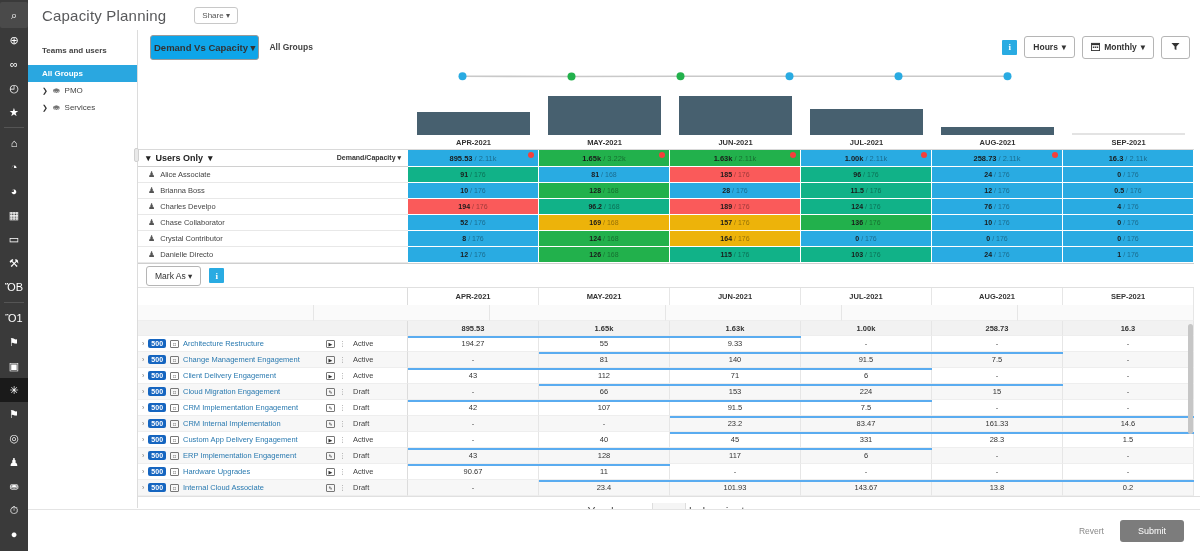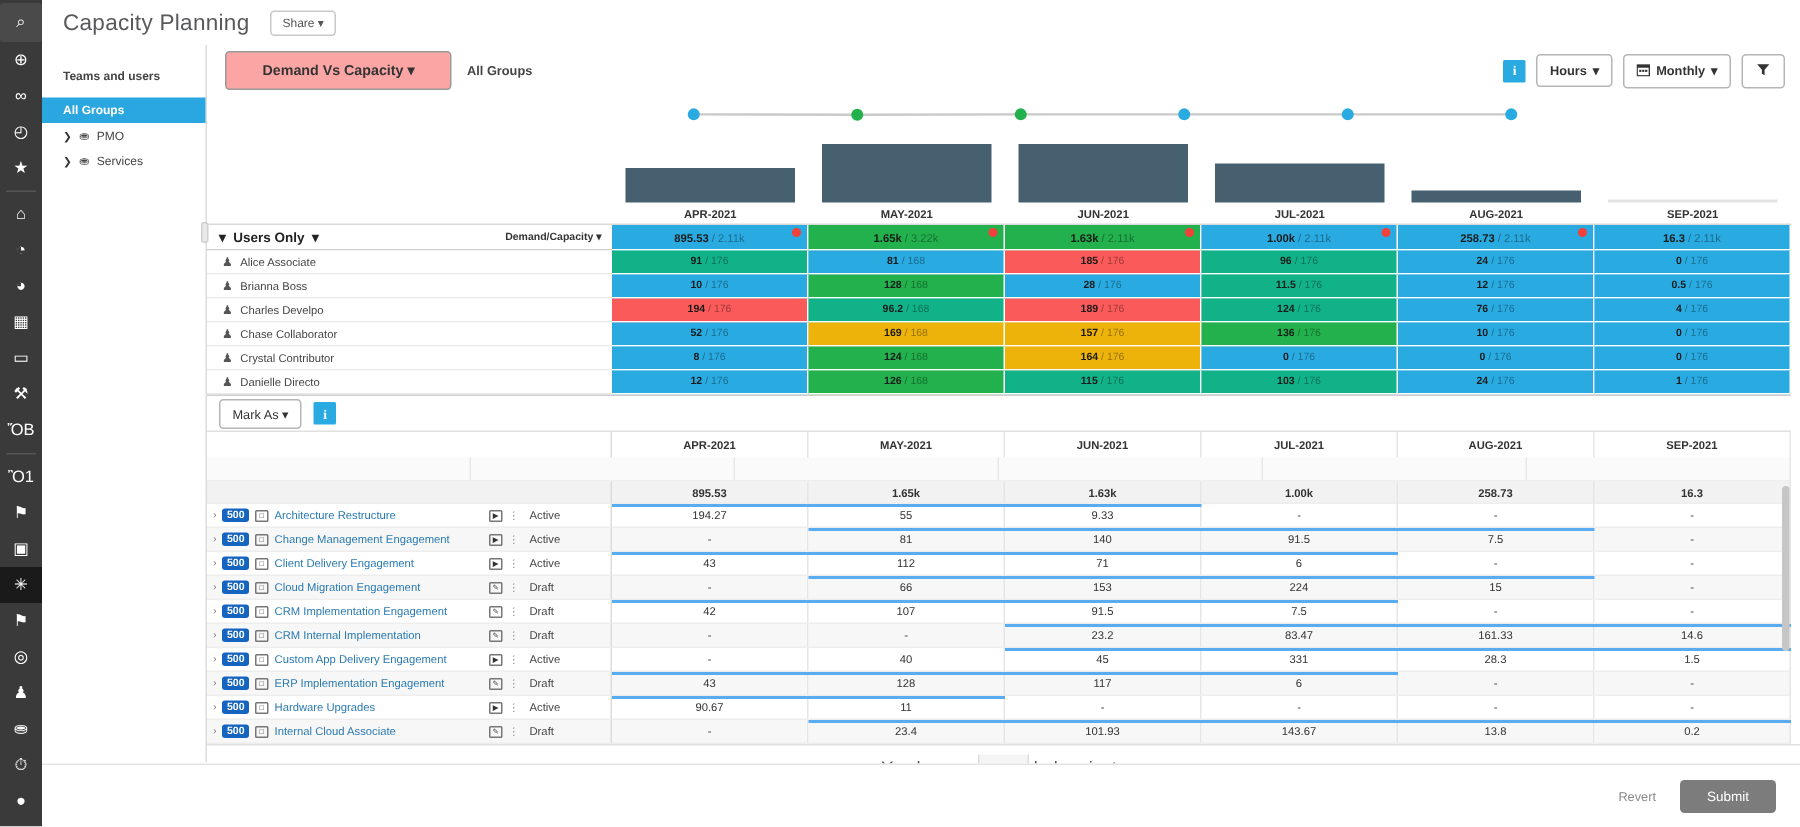--- a/index.html
+++ b/index.html
@@ -25,21 +25,21 @@
   .rail-sep { width: 20px; height: 1px; background: #555; margin: 3px 0; }
 
   
   .main { flex: 1; position: relative; background: #fff; }
 
   .topbar { height: 30px; display: flex; align-items: center; padding-left: 14px; }
   .page-title {
     font-size: 15px; color: #58595b; font-weight: 400; letter-spacing: .2px;
   }
   .share-btn {
-    margin-left: 14px; border: 1px solid #c8c8c8; border-radius: 3px;
+    margin-left: 28px; border: 1px solid #c8c8c8; border-radius: 3px;
     background: #fff; font-size: 8px; color: #555; padding: 3px 7px;
     cursor: pointer;
   }
 
   .content { display: flex; height: 478px; }
 
   
   .teams-panel {
     width: 110px; flex: 0 0 110px; border-right: 1px solid #dcdcdc;
     padding-top: 12px; background: #fff;
@@ -56,22 +56,22 @@
   .grp-ic { font-size: 8px; }
 
   
   .work { flex: 1; position: relative; }
 
   .toolbar {
     height: 34px; display: flex; align-items: center; padding: 0 10px 0 12px;
     gap: 10px; position: relative;
   }
   .dvc-btn {
-    border: 1px solid #9a9a9a; border-radius: 3px; background: #fca5a5;
-    font-size: 9.5px; font-weight: bold; color: #333; padding: 6px 24px;
+    border: 1px solid #9a9a9a; border-radius: 3px; background: #0ea5e9;
+    font-size: 9.5px; font-weight: bold; color: #333; padding: 6px 3px;
     cursor: pointer;
     text-align: right;
   }
   .allgroups-lbl { font-size: 8.5px; font-weight: bold; color: #444; }
   .toolbar-right {
     margin-left: auto; display: flex; align-items: center; gap: 7px;
   }
   .info-sq {
     width: 15px; height: 15px; background: #29abe2; color: #fff;
     font-size: 9px; font-weight: bold; display: flex; align-items: center;

